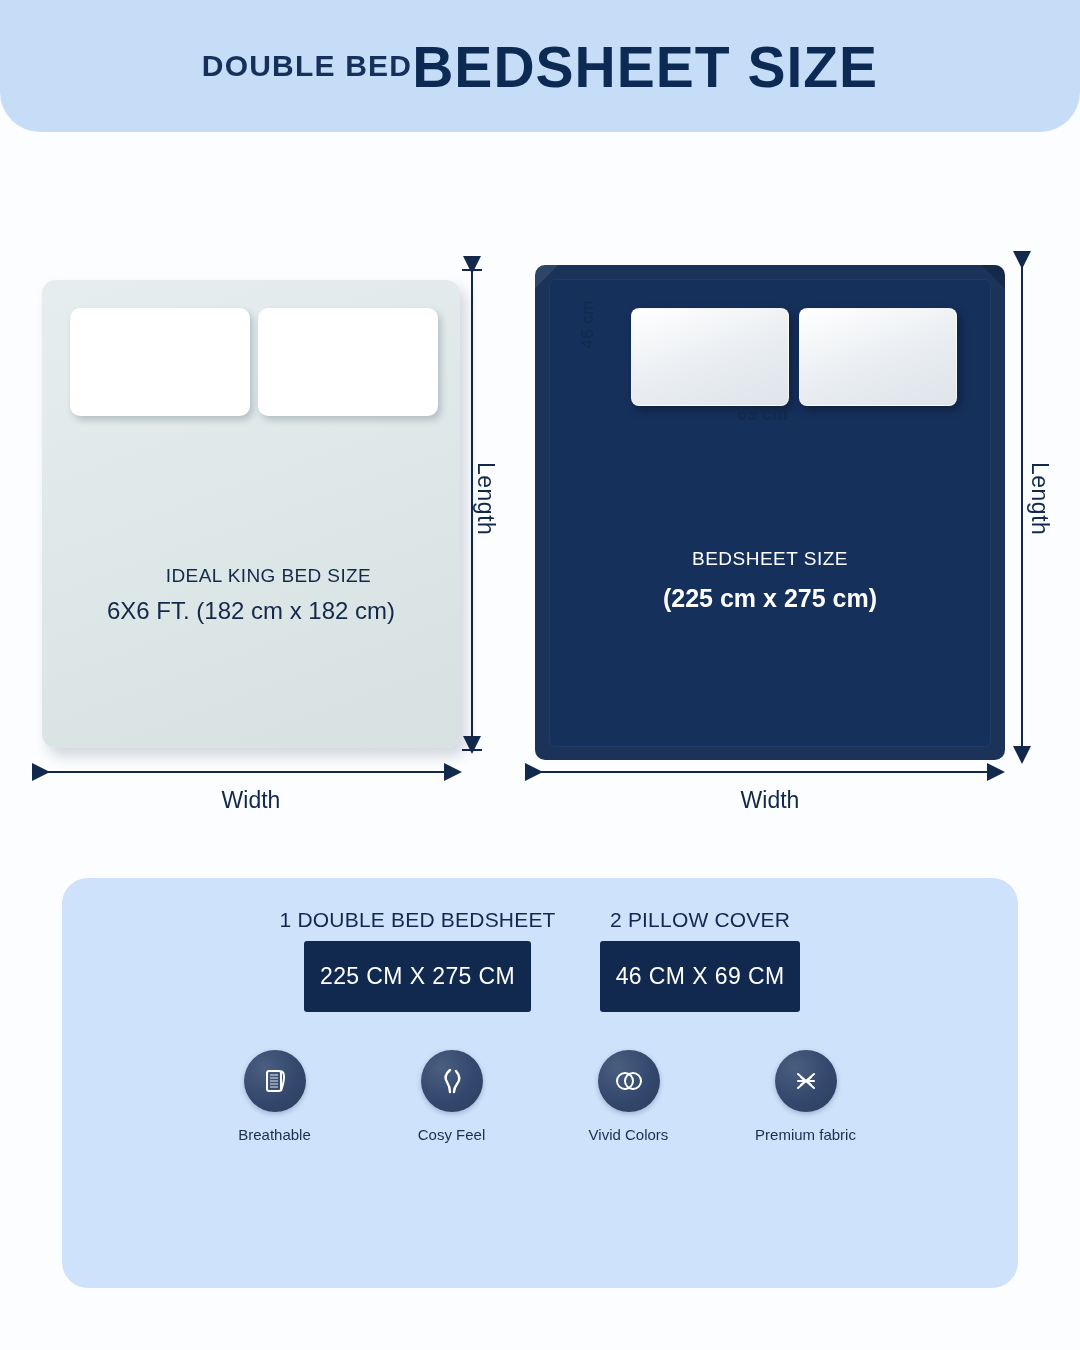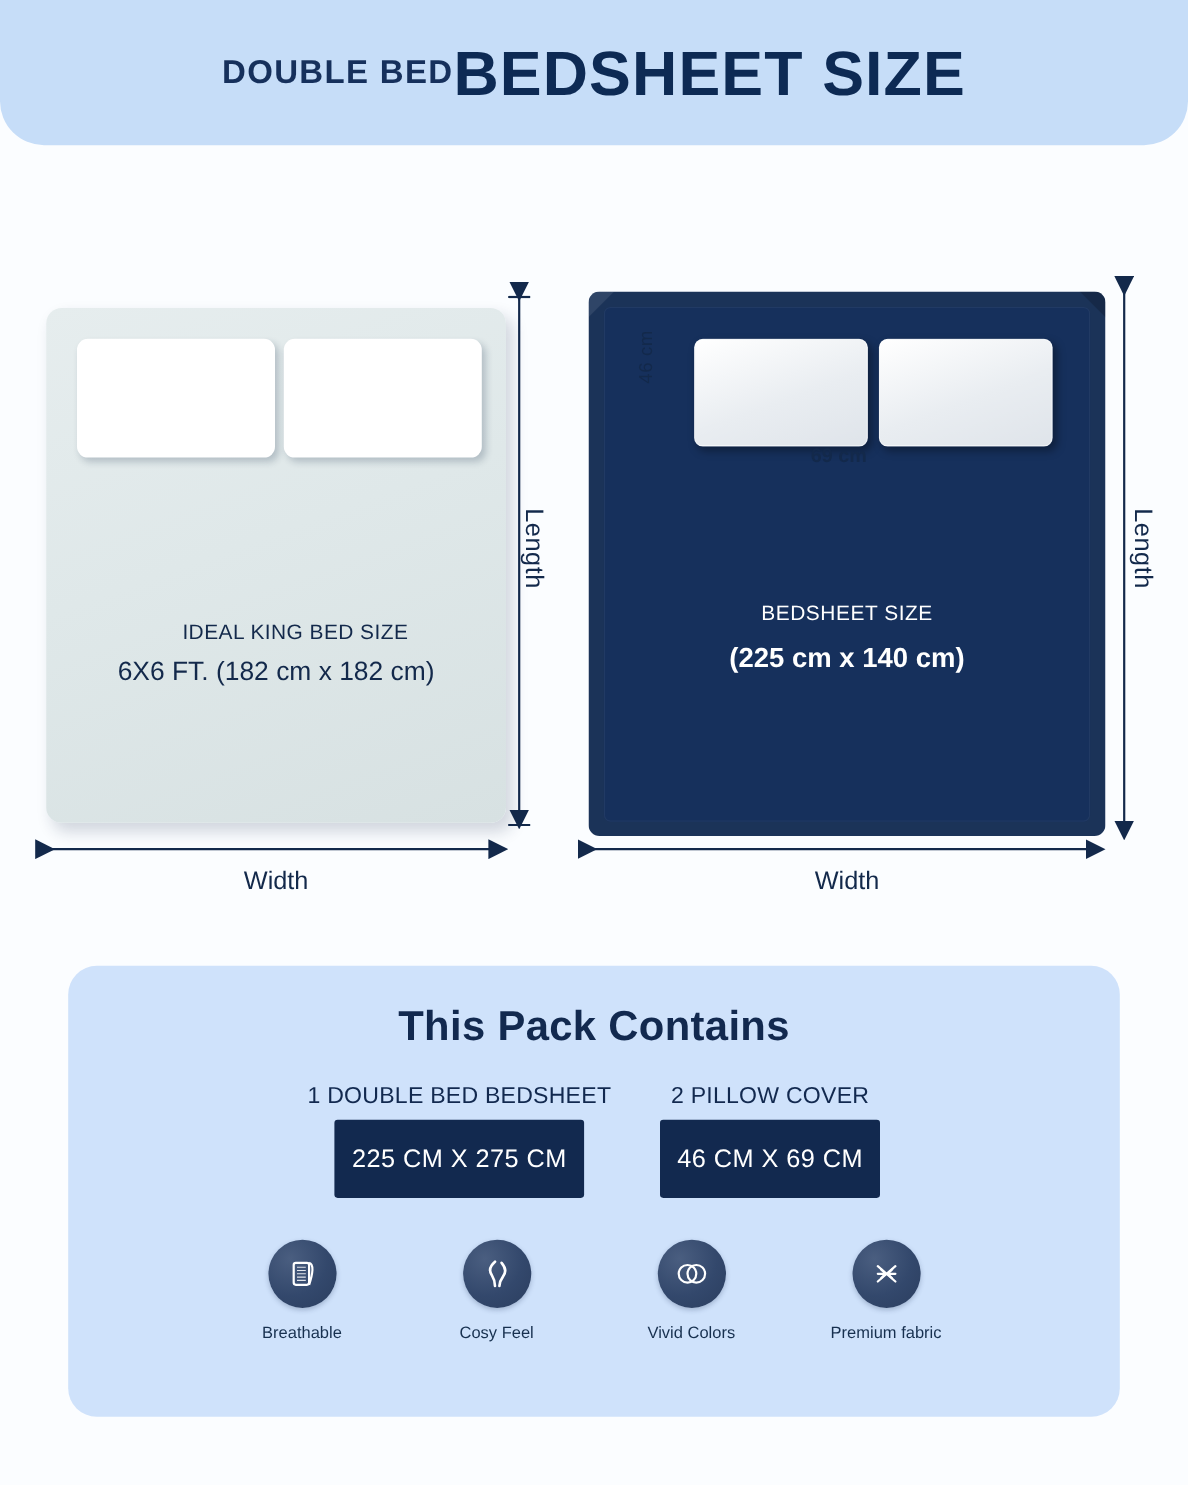--- a/index.html
+++ b/index.html
@@ -212,35 +212,34 @@
 
     <div class="bed-navy-wrap">
       <div class="bed-navy-side"></div>
       <div class="bevel-tl"></div>
       <div class="bed-navy-top">
         <div class="pillow-n one"></div>
         <div class="pillow-n two"></div>
       </div>
       <div class="bed-navy-label">
         <div class="l1">BEDSHEET SIZE</div>
-        <div class="l2">(225 cm x 140 cm)</div>
+        <div class="l2">(225 cm x 275 cm)</div>
       </div>
     </div>
 
     <div class="dim-46">46 cm</div>
     <div class="dim-69">69 cm</div>
 
     <div class="len-left">Length</div>
     <div class="len-right">Length</div>
     <div class="width-left">Width</div>
     <div class="width-right">Width</div>
   </div>
 
   <div class="pack">
-    <h2>This Pack Contains</h2>
 
     <div class="pack-items">
       <div class="pack-item">
         <div class="name">1 DOUBLE BED BEDSHEET</div>
         <div class="chip">225 CM X 275 CM</div>
       </div>
       <div class="pack-item">
         <div class="name">2 PILLOW COVER</div>
         <div class="chip">46 CM X 69 CM</div>
       </div>

